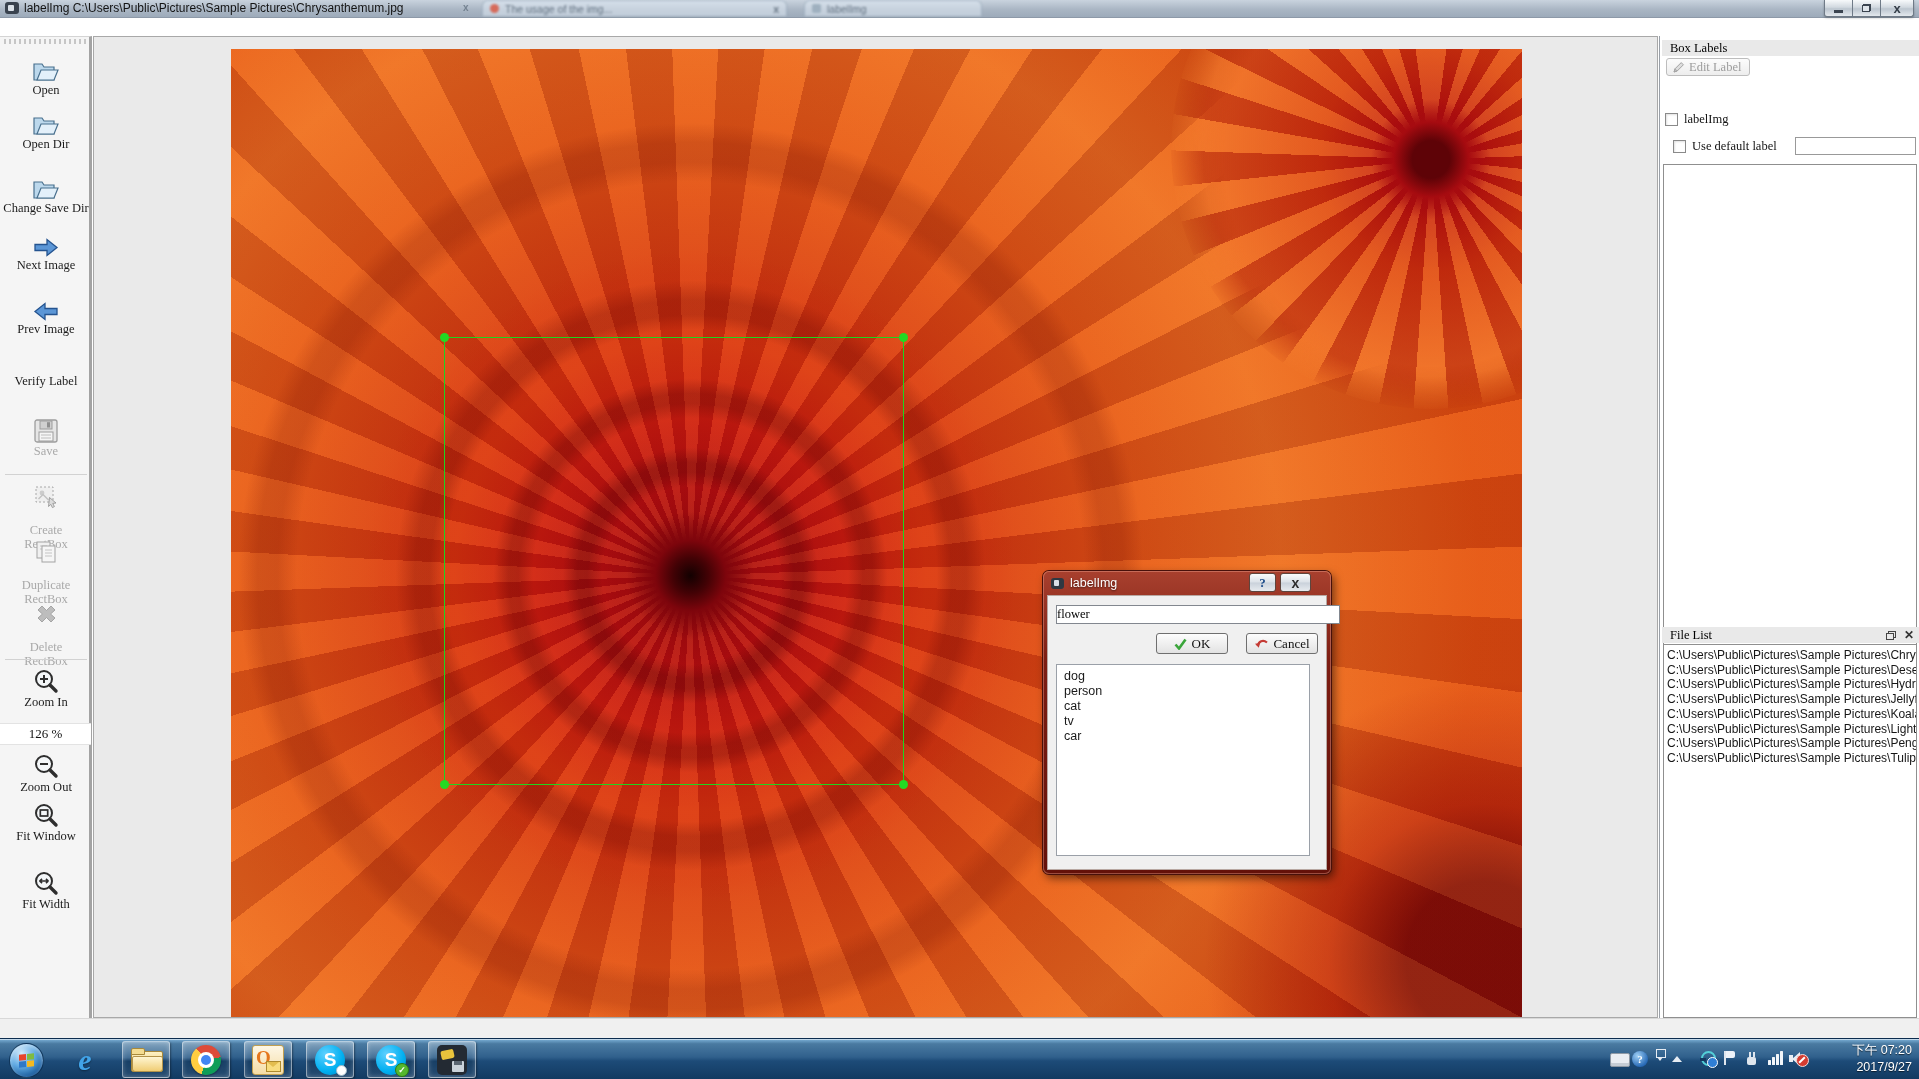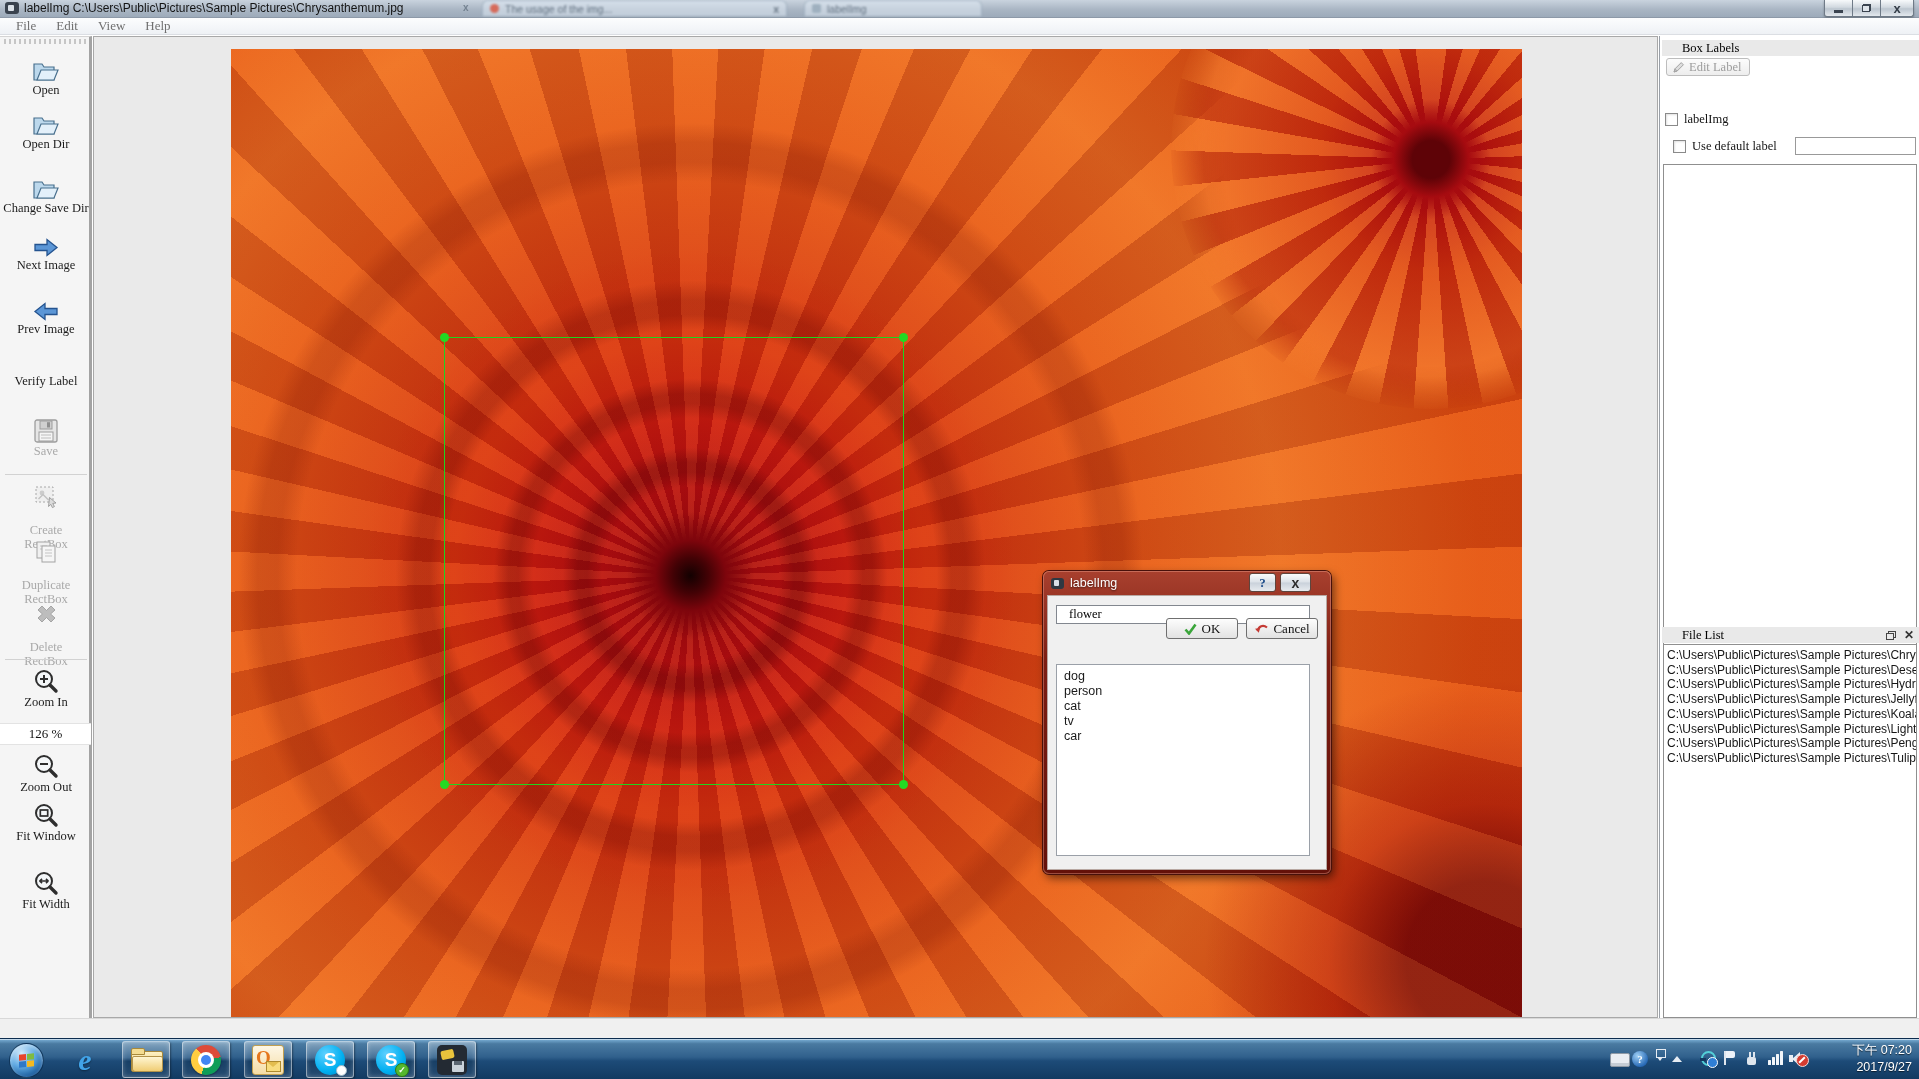--- a/index.html
+++ b/index.html
@@ -72,21 +72,21 @@
     -webkit-mask:radial-gradient(circle,#000 0 62%,transparent 72%);
     mask:radial-gradient(circle,#000 0 62%,transparent 72%);}
   .bbox{position:absolute;left:213px;top:288px;width:458px;height:446px;border:1px solid #1fd41f;}
   .bh{position:absolute;width:9px;height:9px;border-radius:50%;background:#23da23;}
   .bh.tl{left:-5px;top:-5px}.bh.tr{right:-5px;top:-5px}.bh.bl{left:-5px;bottom:-5px}.bh.br{right:-5px;bottom:-5px}
 
   
   .rdivider{position:absolute;left:1659px;top:36px;width:1px;height:982px;background:#9aa0a8;}
   .rpanel{position:absolute;left:1662px;top:36px;width:257px;height:982px;background:#fff;}
   .dock-hdr{position:absolute;left:0;width:100%;height:16px;background:#e9e9e9;
-    font-size:12.5px;line-height:16px;padding-left:20px;color:#000;box-sizing:border-box;}
+    font-size:12.5px;line-height:16px;padding-left:8px;color:#000;box-sizing:border-box;}
   .editlabel-btn{position:absolute;left:4px;top:22px;width:84px;height:18px;border:1px solid #bdbdbd;border-radius:3px;
     background:linear-gradient(#fcfcfc,#ededed);display:flex;align-items:center;gap:4px;padding:0 5px;box-sizing:border-box;}
   .editlabel-btn span{font-size:12.5px;color:#9d9d9d;}
   .cb{display:inline-block;width:13px;height:13px;background:#fff;border:1px solid #8a8a8a;
     box-shadow:inset 1px 1px 2px rgba(0,0,0,.12);vertical-align:middle;box-sizing:border-box;}
   .rowline{position:absolute;display:flex;align-items:center;gap:6px;font-size:12.5px;color:#121212;}
   .def-input{position:absolute;left:133px;top:66px;width:121px;height:18px;border:1px solid #999;background:#fff;box-sizing:border-box;
     font:12px "Liberation Serif",serif;padding:0 3px;}
   .label-list{position:absolute;left:1px;top:92px;width:254px;height:486px;background:#fff;border:1px solid #8f8f8f;box-sizing:border-box;}
   .filelist-box{position:absolute;left:1px;top:608px;width:254px;height:374px;background:#fff;border:1px solid #8f8f8f;
@@ -109,23 +109,23 @@
     text-shadow:0 1px 2px rgba(0,0,0,.6);}
   .dlg-ico{width:13px;height:11px;background:#2e3842;border-radius:3px;position:relative;flex:0 0 auto;}
   .dlg-ico::after{content:"";position:absolute;left:3px;top:2.5px;width:5px;height:6px;background:#d9dfe6;border-radius:1px;}
   .dlg-sys{position:absolute;top:2px;right:20px;display:flex;gap:4px;}
   .sys-btn{height:19px;border:1px solid #5d453d;border-radius:3px;box-sizing:border-box;
     background:linear-gradient(#fafbfc,#dbe1e7 48%,#c9d1da 52%,#e7ebef);
     display:flex;align-items:center;justify-content:center;}
   .sys-help{width:27px;font:bold 13px "Liberation Serif",serif;color:#1f4e8c;}
   .sys-close{width:31px;font:bold 14px "Liberation Sans",sans-serif;color:#2d2d2d;}
   .dlg-body{position:absolute;left:4px;right:4px;top:24px;bottom:4px;background:#f0f0f0;border:1px solid #b8a8a2;box-sizing:border-box;}
-  .dlg-input{position:absolute;left:8px;top:9px;width:254px;height:19px;border:1px solid #82878f;background:#fff;
-    font:12.5px "Liberation Serif",serif;padding:0 12px;box-sizing:border-box;}
-  .dlg-btnrow{position:absolute;right:8px;top:22px;display:flex;gap:8px;}
+  .dlg-input{position:absolute;left:8px;top:9px;width:284px;height:19px;border:1px solid #82878f;background:#fff;
+    font:12.5px "Liberation Serif",serif;padding:0 0;box-sizing:border-box;}
+  .dlg-btnrow{position:absolute;right:8px;top:37px;display:flex;gap:18px;}
   .dlg-btn{width:72px;height:21px;border:1px solid #6f6f6f;border-radius:3px;box-sizing:border-box;
     background:linear-gradient(#fdfdfd,#e2e2e2);display:flex;align-items:center;justify-content:center;gap:5px;
     font:13px "Liberation Serif",serif;color:#111;}
   .dlg-list{position:absolute;left:8px;top:68px;width:254px;height:192px;border:1px solid #9aa0a8;background:#fff;
     box-sizing:border-box;padding:4px 7px;font:12.5px "Liberation Sans",sans-serif;color:#1a1a1a;}
   .dlg-list div{line-height:15px;}
 
   
   .taskbar{position:absolute;left:0;top:1038px;width:100%;height:41px;z-index:60;
     background:linear-gradient(#7db2d9,#4a7aa1 12%,#30608c 45%,#1d4b78 55%,#123a61 100%);
@@ -220,26 +220,20 @@
         </div>
       <div class="win-btn">
           <span class="glyph-restore"></span>
         </div>
       <div class="win-btn">
           <span class="glyph-close">x</span>
         </div>
     </div>
   </div>
 
-  <div class="menubar">
-    <span class="menu-item">File</span>
-    <span class="menu-item">Edit</span>
-    <span class="menu-item">View</span>
-    <span class="menu-item">Help</span>
-  </div>
 
   <div class="toolbar">
     <div class="tb-handle"></div>
 
     <div class="tb" style="top:22px">
       <svg width="30" height="24" viewBox="0 0 30 24">
           <path d="M3 5 h8 l2 3 h10 v13 H3z" fill="#bcd8ec" stroke="#49708e" stroke-width="1.2"></path>
           <path d="M6 21 l4 -10 h17 l-4 10z" fill="#e3f0fa" stroke="#49708e" stroke-width="1.2"></path>
         </svg>
       <div class="lbl">Open</div>

